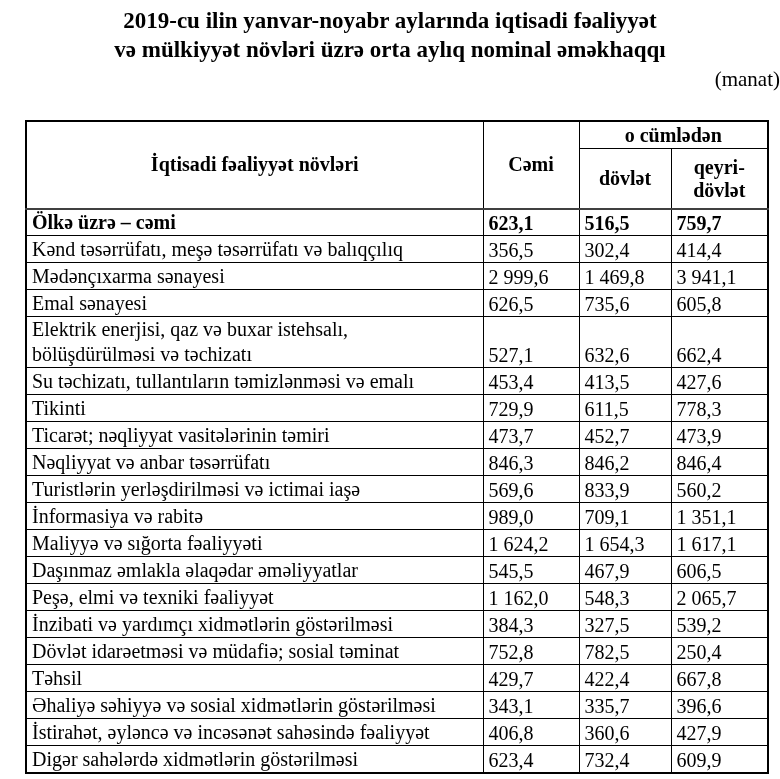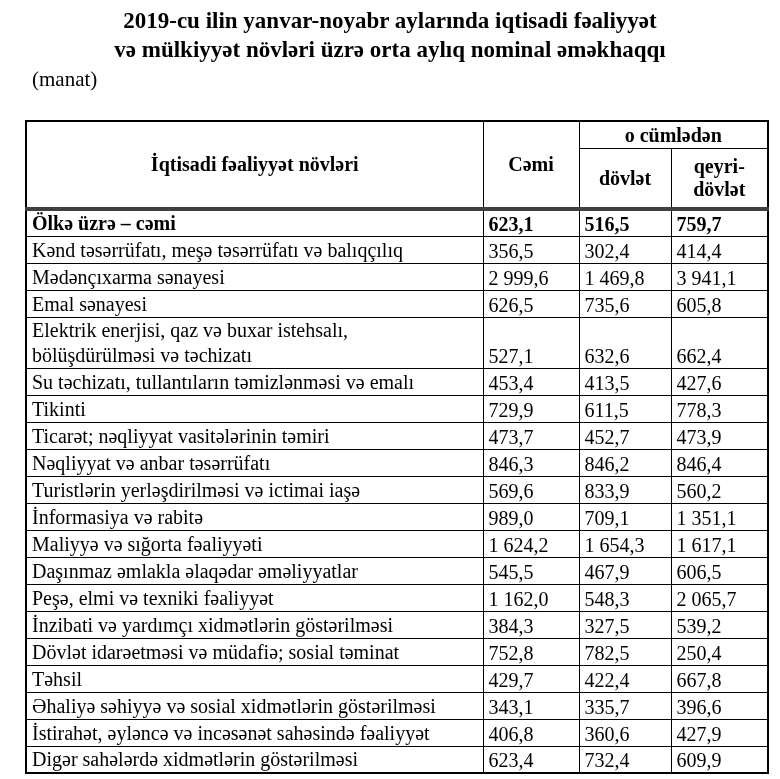--- a/index.html
+++ b/index.html
@@ -12,25 +12,24 @@
   }
   .page { width: 780px; height: 779px; overflow: hidden; }
   .title {
     text-align: center;
     font-weight: bold;
     font-size: 23px;
     line-height: 1.28;
     margin: 6px 10px 0 10px;
   }
   .subtitle {
-    text-align: left;
+    text-align: right;
     font-size: 21px;
     font-weight: normal;
     margin-top: 2px;
-    padding-left: 32px;
   }
   table.stat {
     border-collapse: collapse;
     table-layout: fixed;
     margin: 28px 0 0 25px;
     width: 742px;
     border: 2px solid #000;
   }
   table.stat th, table.stat td {
     border: 1px solid #000;
@@ -53,21 +52,21 @@
     padding-left: 4px;
     white-space: pre-line;
     vertical-align: bottom;
     line-height: 1.25;
   }
   td.num {
     vertical-align: bottom;
     padding-right: 6px;
   }
   tr.bold td { font-weight: bold; }
-  tbody tr:first-child td { border-top: 4px solid #404040; }
+  tbody tr:first-child td { border-top: 2px solid #404040; }
 </style>
 </head>
 <body>
 
 <div class="page">
   <div class="title">
     <div>2019-cu ilin yanvar-noyabr aylarında iqtisadi fəaliyyət</div>
     <div>və mülkiyyət növləri üzrə orta aylıq nominal əməkhaqqı</div>
   </div>
   <div class="subtitle">(manat)</div>

